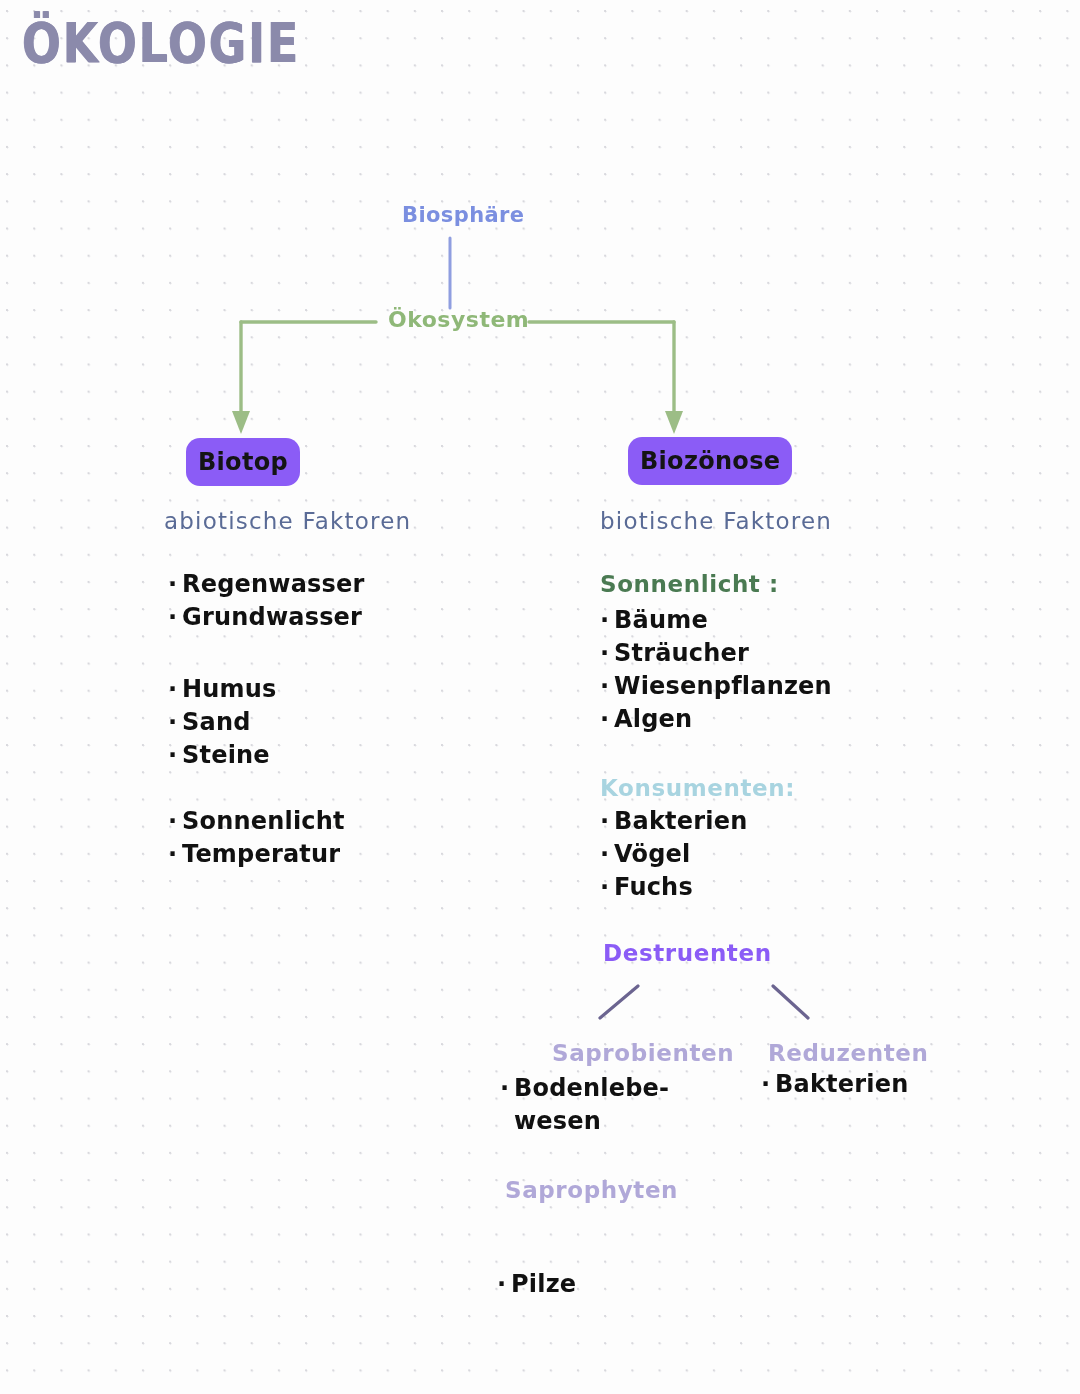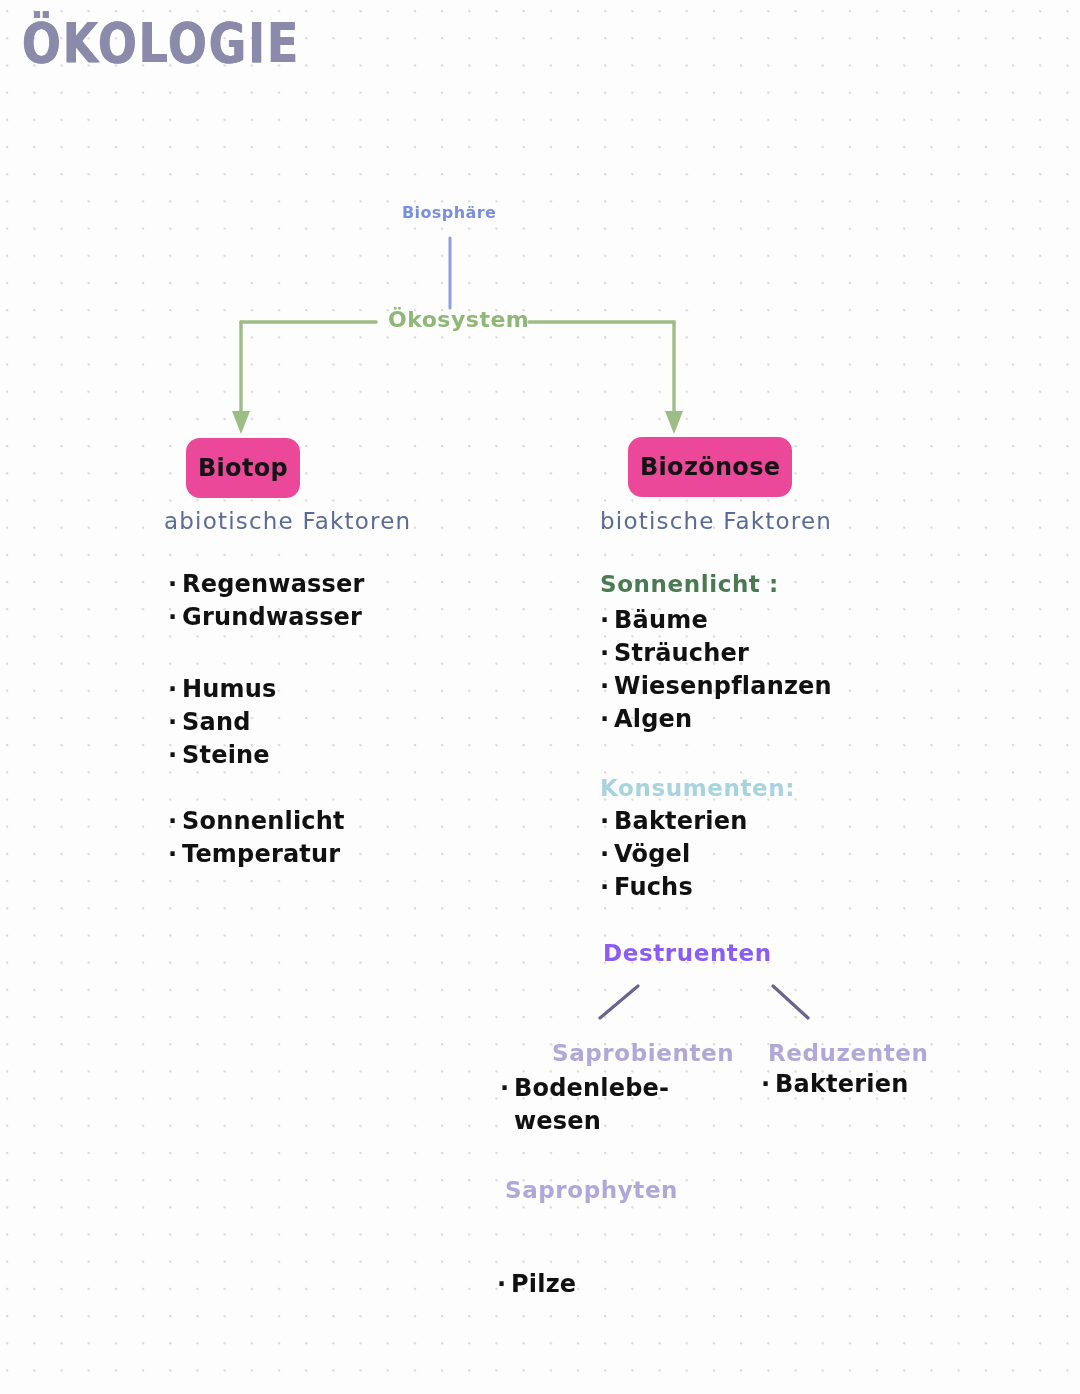--- a/index.html
+++ b/index.html
@@ -41,42 +41,42 @@
   
   .node {
     position: absolute;
     white-space: nowrap;
     font-weight: 600;
   }
 
   #node-biosphaere {
     left: 402px;
     top: 203px;
-    font-size: 16px;
+    font-size: 21px;
     color: #7b8fe0;
     letter-spacing: 0.4px;
   }
 
   #node-oekosystem {
     left: 388px;
     top: 307px;
     font-size: 22px;
     color: #8fb878;
     letter-spacing: 0.5px;
   }
 
   .pill-node {
     position: absolute;
     font-size: 24px;
     font-weight: 700;
     color: #141414;
     letter-spacing: 0.3px;
-    padding: 16px 12px;
+    padding: 10px 12px;
     border-radius: 14px;
-    background: #ec4899;
+    background: #8b5cf6;
     box-shadow: 0 0 0 0 transparent;
   }
   #node-biotop { left: 186px; top: 438px; }
   #node-biozoenose { left: 628px; top: 437px; }
 
   
   svg.connectors {
     position: absolute;
     left: 0;
     top: 0;

